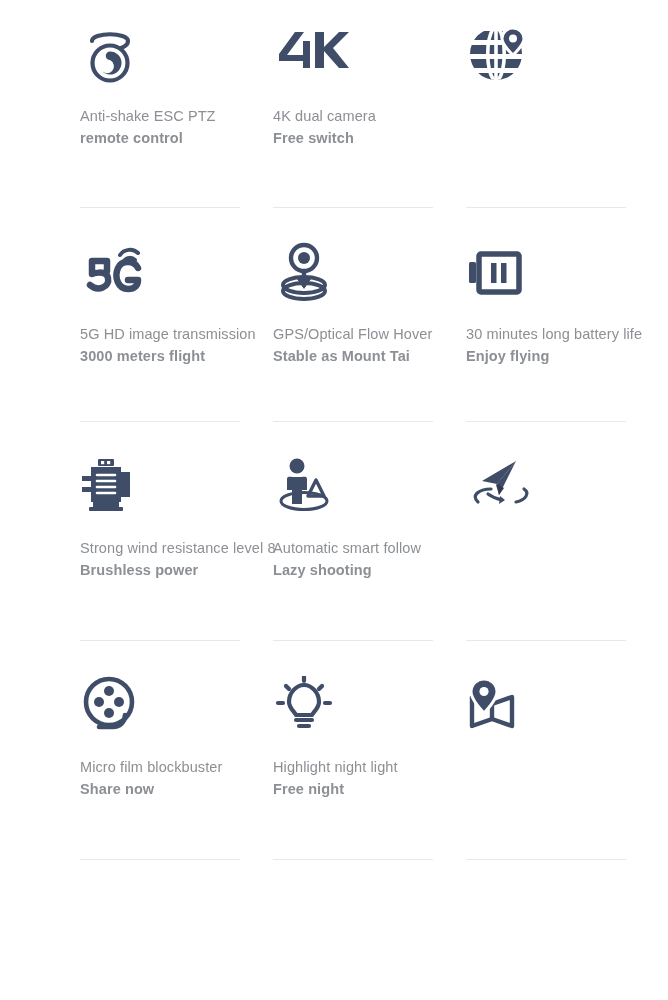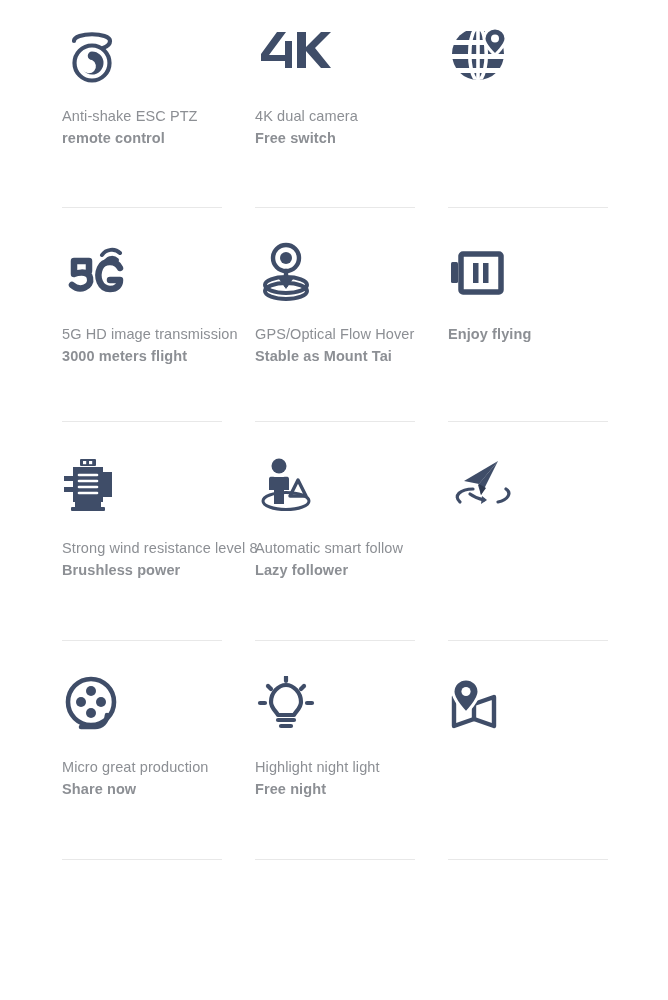--- a/index.html
+++ b/index.html
@@ -20,20 +20,21 @@
     box-sizing: border-box;
     padding: 0;
   }
   .grid-inner {
     display: grid;
     grid-template-columns: 193px 193px 221px;
     grid-template-rows: 218px 214px 219px 219px;
     padding-left: 62px;
     padding-top: 18px;
     box-sizing: border-box;
+    margin-left: 18px;
   }
   .feature-cell {
     position: relative;
     box-sizing: border-box;
   }
   .icon-wrap {
     height: 72px;
     display: flex;
     align-items: center;
     justify-content: flex-start;
@@ -169,20 +170,21 @@
     <div class="feature-cell col-2">
       <div class="icon-wrap">
         <svg width="60" height="56" viewBox="0 0 60 56">
           <rect x="13" y="10" width="40" height="38" rx="2" fill="none" stroke="#3f4d68" stroke-width="5.5"></rect>
           <rect x="3" y="18" width="7" height="21" rx="1.5" fill="#3f4d68"></rect>
           <rect x="25" y="19" width="5.5" height="20" fill="#3f4d68"></rect>
           <rect x="35" y="19" width="5.5" height="20" fill="#3f4d68"></rect>
         </svg>
       </div>
       <div class="feature-text">
+        <span>30 minutes long battery life</span>
         <span class="line2">Enjoy flying</span>
       </div>
       <div class="cell-divider"></div>
     </div>
 
     <div class="feature-cell col-0">
       <div class="icon-wrap">
         <svg width="62" height="60" viewBox="0 0 62 60">
           <g fill="#3f4d68">
             <rect x="18" y="3" width="16" height="7" rx="1"></rect>
@@ -214,21 +216,21 @@
       <div class="icon-wrap">
         <svg width="62" height="58" viewBox="0 0 62 58">
           <circle cx="24" cy="9" r="7.5" fill="#3f4d68"></circle>
           <path d="M14 22 C14 18.5, 17 20, 24 20 C31 20, 34 18.5, 34 22 L34 33 L29 33 L29 47 L19 47 L19 33 L14 33 Z" fill="#3f4d68"></path>
           <path d="M43 23 L51 39 L35 39 Z" fill="none" stroke="#3f4d68" stroke-width="3.4" stroke-linejoin="round"></path>
           <ellipse cx="31" cy="44" rx="23" ry="8.5" fill="none" stroke="#3f4d68" stroke-width="3"></ellipse>
         </svg>
       </div>
       <div class="feature-text">
         <span>Automatic smart follow</span>
-        <span class="line2">Lazy follower</span>
+        <span class="line2">Lazy shooting</span>
       </div>
       <div class="cell-divider"></div>
     </div>
 
     <div class="feature-cell col-2">
       <div class="icon-wrap">
         <svg width="70" height="58" viewBox="0 0 70 58">
           <g fill="#3f4d68">
             <path d="M50 4 L16 24 L31 27 Z"></path>
             <path d="M50 4 L33 38 L30 28 Z"></path>
@@ -250,21 +252,21 @@
         <svg width="62" height="60" viewBox="0 0 62 60">
           <circle cx="29" cy="27" r="23" fill="none" stroke="#3f4d68" stroke-width="4.6"></circle>
           <circle cx="29" cy="16" r="5" fill="#3f4d68"></circle>
           <circle cx="19" cy="27" r="5" fill="#3f4d68"></circle>
           <circle cx="39" cy="27" r="5" fill="#3f4d68"></circle>
           <circle cx="29" cy="38" r="5" fill="#3f4d68"></circle>
           <path d="M45 40 C45 47, 40 52, 33 52 L19 52" fill="none" stroke="#3f4d68" stroke-width="4.6" stroke-linecap="round"></path>
         </svg>
       </div>
       <div class="feature-text">
-        <span>Micro great production</span>
+        <span>Micro film blockbuster</span>
         <span class="line2">Share now</span>
       </div>
       <div class="cell-divider"></div>
     </div>
 
     <div class="feature-cell col-1">
       <div class="icon-wrap">
         <svg width="62" height="58" viewBox="0 0 62 58">
           <path d="M16 26 C16 16.5, 23.5 9, 31 9 C38.5 9, 46 16.5, 46 26 C46 32, 41 35, 39 39 L23 39 C21 35, 16 32, 16 26 Z" fill="none" stroke="#3f4d68" stroke-width="4.2" stroke-linejoin="round"></path>
           <g stroke="#3f4d68" stroke-width="4.2" stroke-linecap="round">

